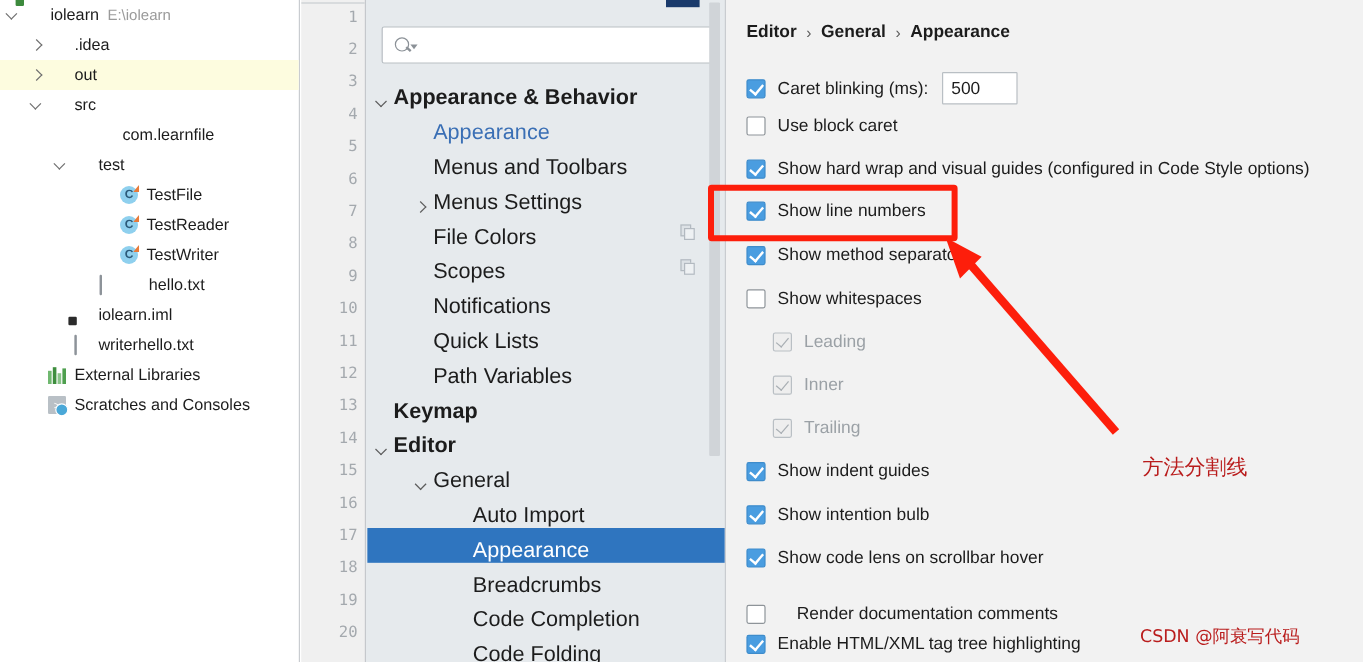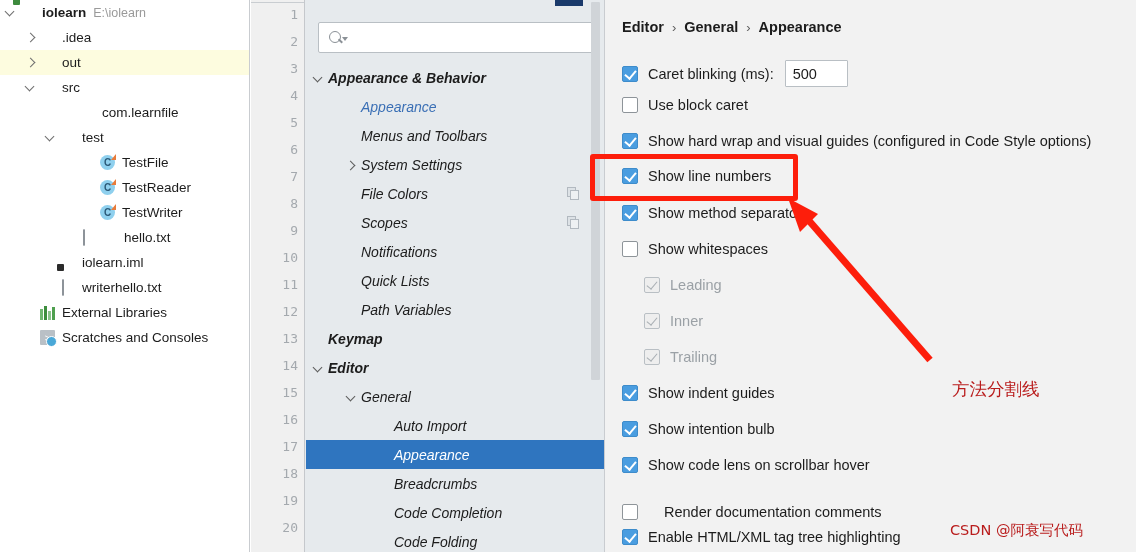--- a/index.html
+++ b/index.html
@@ -113,21 +113,21 @@
     width:15px; height:15px; background:#b9c0c6; border-radius:1px;
     position:relative; color:#fff; font-size:9px;
     display:flex; align-items:center; justify-content:center;
   }
   .ic-scratch::after{
     content:""; position:absolute; right:-2px; bottom:-2px;
     width:9px; height:9px; border-radius:50%;
     background:#4aa8d8; border:1.5px solid #fff;
   }
   .pt-label { font-size: 13.5px; }
-  .pt-label.bold { font-weight: bold; }
+  .pt-label.bold { font-weight: normal; }
   .pt-path { font-size: 12.5px; color: #9a9a9a; margin-left: 7px; }
 
   
   #gutter {
     position: absolute; left: 251px; top: 0;
     width: 54px; height: 552px;
     background: #f0f0f0;
     border-right: 1px solid #c5c8cc;
     overflow: hidden;
   }
@@ -185,24 +185,23 @@
     color: #1c1c1c; width: 230px;
   }
 
   #st-list {
     position: absolute; left: 1px; top: 63px;
     width: 298px; height: 489px;
     overflow: hidden;
   }
   .strow {
     position: relative; height: 29px;
-    display: flex; align-items: center;
-    font-size: 14px; color: #1c1c1c;
+    display: flex; align-items: flex-end;
+    font-size: 18px; color: #1c1c1c;
     white-space: nowrap;
-    font-style: italic;
   }
   .strow.sel { background: #2f75bf; color: #ffffff; }
   .strow.bold .st-label { font-weight: bold; }
   .strow.link .st-label { color: #3a6fb5; }
   .st-arrow { width: 14px; height: 14px; position: relative; flex: 0 0 14px; }
   .st-arrow.right::before, .st-arrow.down::before {
     content: ""; position: absolute;
     width: 6px; height: 6px;
     border-right: 1.7px solid #5c5c5c;
     border-bottom: 1.7px solid #5c5c5c;
@@ -479,21 +478,21 @@
           <div class="strow link" style="padding-left: 55px;">
             <span class="st-arrow" style="margin-left: -17px; margin-right: 3px;"></span>
             <span class="st-label">Appearance</span>
           </div>
           <div class="strow" style="padding-left: 55px;">
             <span class="st-arrow" style="margin-left: -17px; margin-right: 3px;"></span>
             <span class="st-label">Menus and Toolbars</span>
           </div>
           <div class="strow" style="padding-left: 55px;">
             <span class="st-arrow right" style="margin-left: -17px; margin-right: 3px;"></span>
-            <span class="st-label">System Settings</span>
+            <span class="st-label">Menus Settings</span>
           </div>
           <div class="strow" style="padding-left: 55px;">
             <span class="st-arrow" style="margin-left: -17px; margin-right: 3px;"></span>
             <span class="st-label">File Colors</span>
             <span class="st-copyicon">
               <i></i>
               <i></i>
             </span>
           </div>
           <div class="strow" style="padding-left: 55px;">

